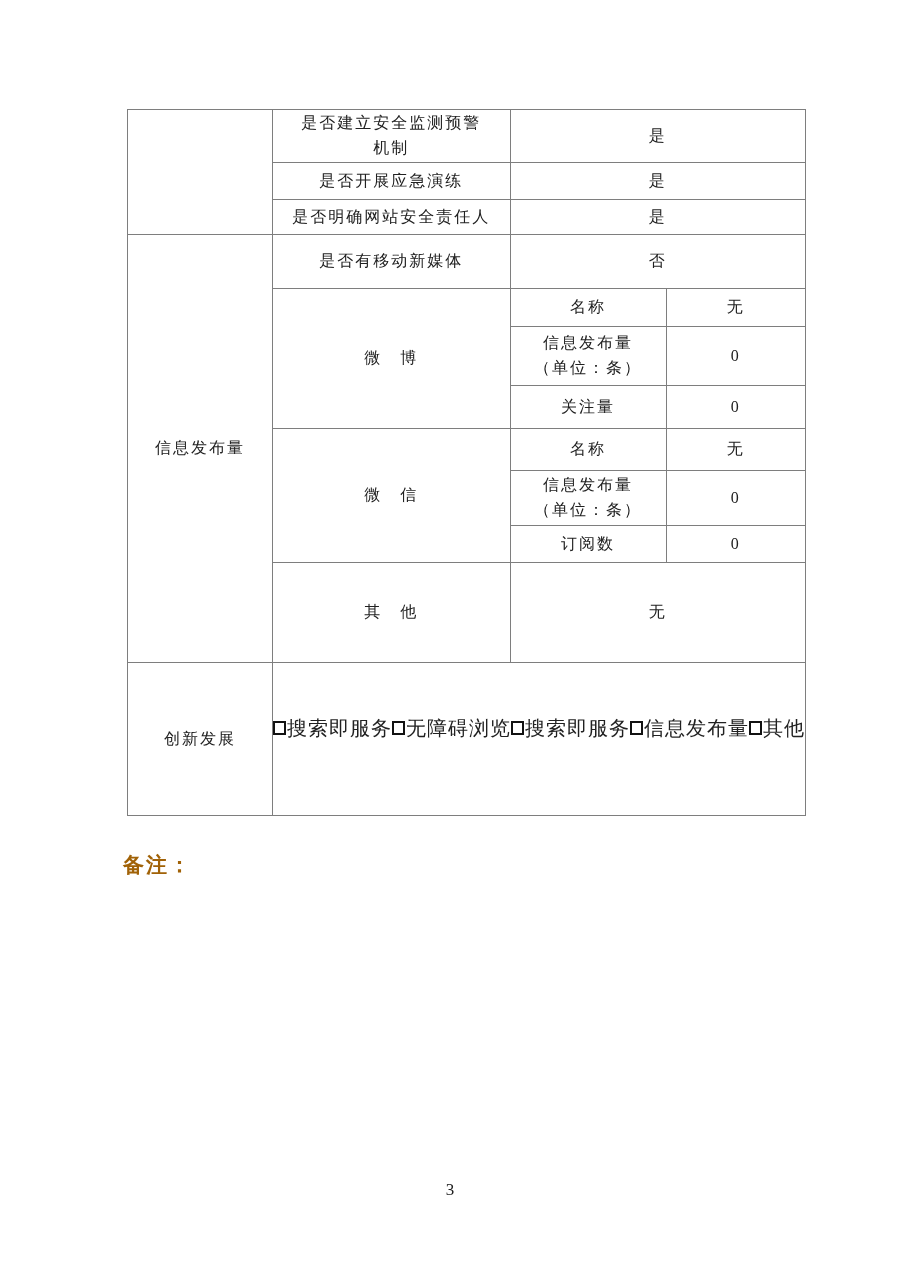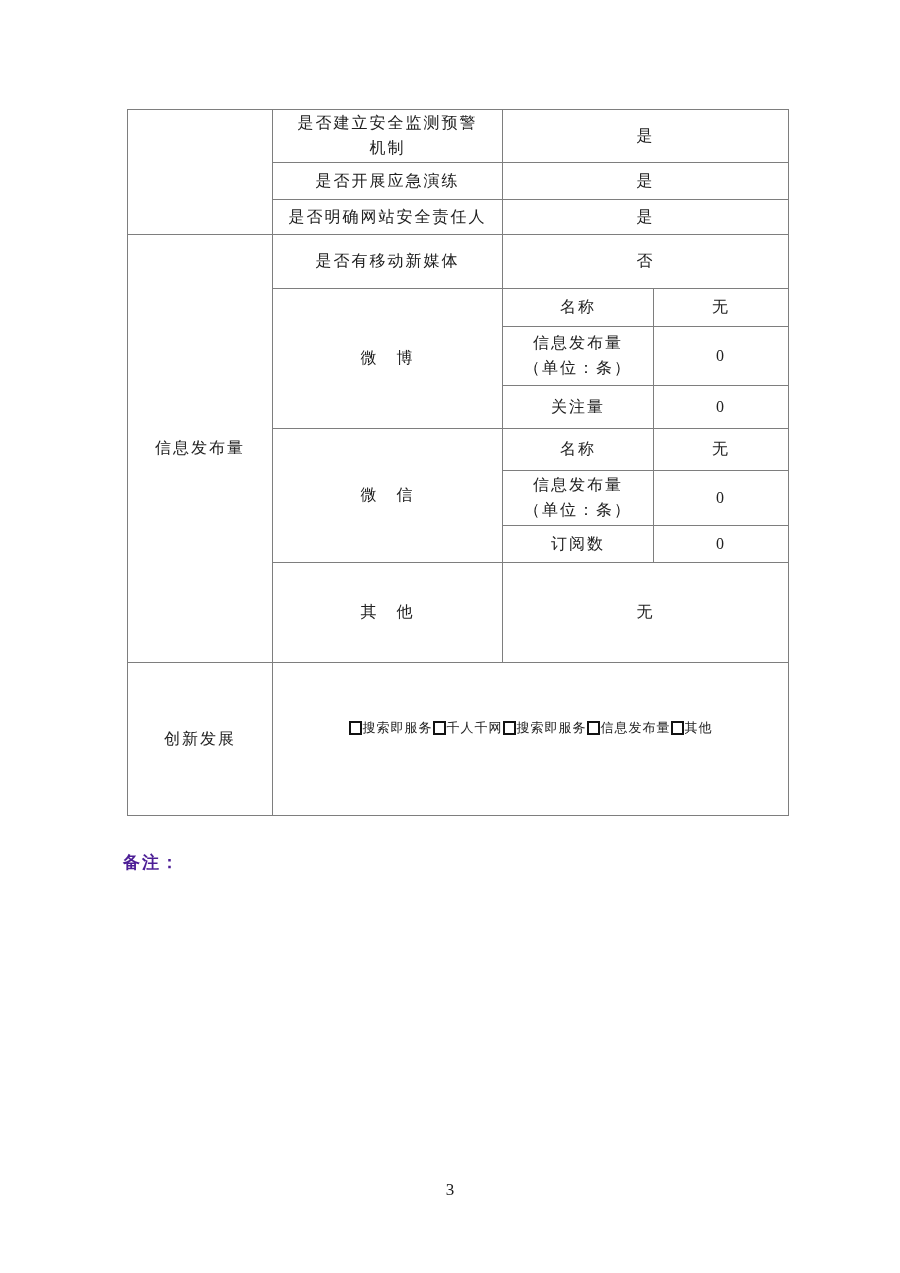--- a/index.html
+++ b/index.html
@@ -24,32 +24,32 @@
   }
   .wrap-b { max-width:192px; margin:0 auto; }
   td.col-a { }
   .r1  { height:53px; }  .r2  { height:37px; }  .r3  { height:35px; }
   .r4  { height:54px; }  .r5  { height:38px; }  .r6  { height:59px; }
   .r7  { height:43px; }  .r8  { height:42px; }  .r9  { height:55px; }
   .r10 { height:37px; }  .r11 { height:100px; } .r12 { height:153px; }
   .cb-line {
     display:flex; justify-content:center; align-items:center;
     position:relative; top:-11px;
-    font-size:13px; letter-spacing:1px; white-space:nowrap;
+    font-size:20px; letter-spacing:1px; white-space:nowrap;
   }
   .cb-opt { display:inline-flex; align-items:center; }
   .cb-box {
     display:inline-block; width:13px; height:14px;
     border:2.2px solid #121212; background:#ffffff;
     margin-right:1px; flex:none;
   }
   .notes {
     position:absolute; left:123px; top:851px;
     font-family:Liberation Mono, monospace;
-    font-weight:bold; font-size:17px; letter-spacing:2px; color:#4c1d95;
+    font-weight:bold; font-size:21px; letter-spacing:2px; color:#a16207;
   }
   .pageno {
     position:absolute; top:1180px; left:0; width:100%;
     text-align:center; font-size:17px; color:#212121;
   }
 </style>
 </head>
 <body>
 
 <div class="page">
@@ -124,21 +124,21 @@
     <tr class="r12">
       <td class="col-a">创新发展</td>
       <td colspan="3">
         <div class="cb-line">
           <span class="cb-opt">
             <span class="cb-box"></span>
             <span>搜索即服务</span>
           </span>
           <span class="cb-opt">
             <span class="cb-box"></span>
-            <span>千人千网</span>
+            <span>无障碍浏览</span>
           </span>
           <span class="cb-opt">
             <span class="cb-box"></span>
             <span>搜索即服务</span>
           </span>
           <span class="cb-opt">
             <span class="cb-box"></span>
             <span>信息发布量</span>
           </span>
           <span class="cb-opt">

